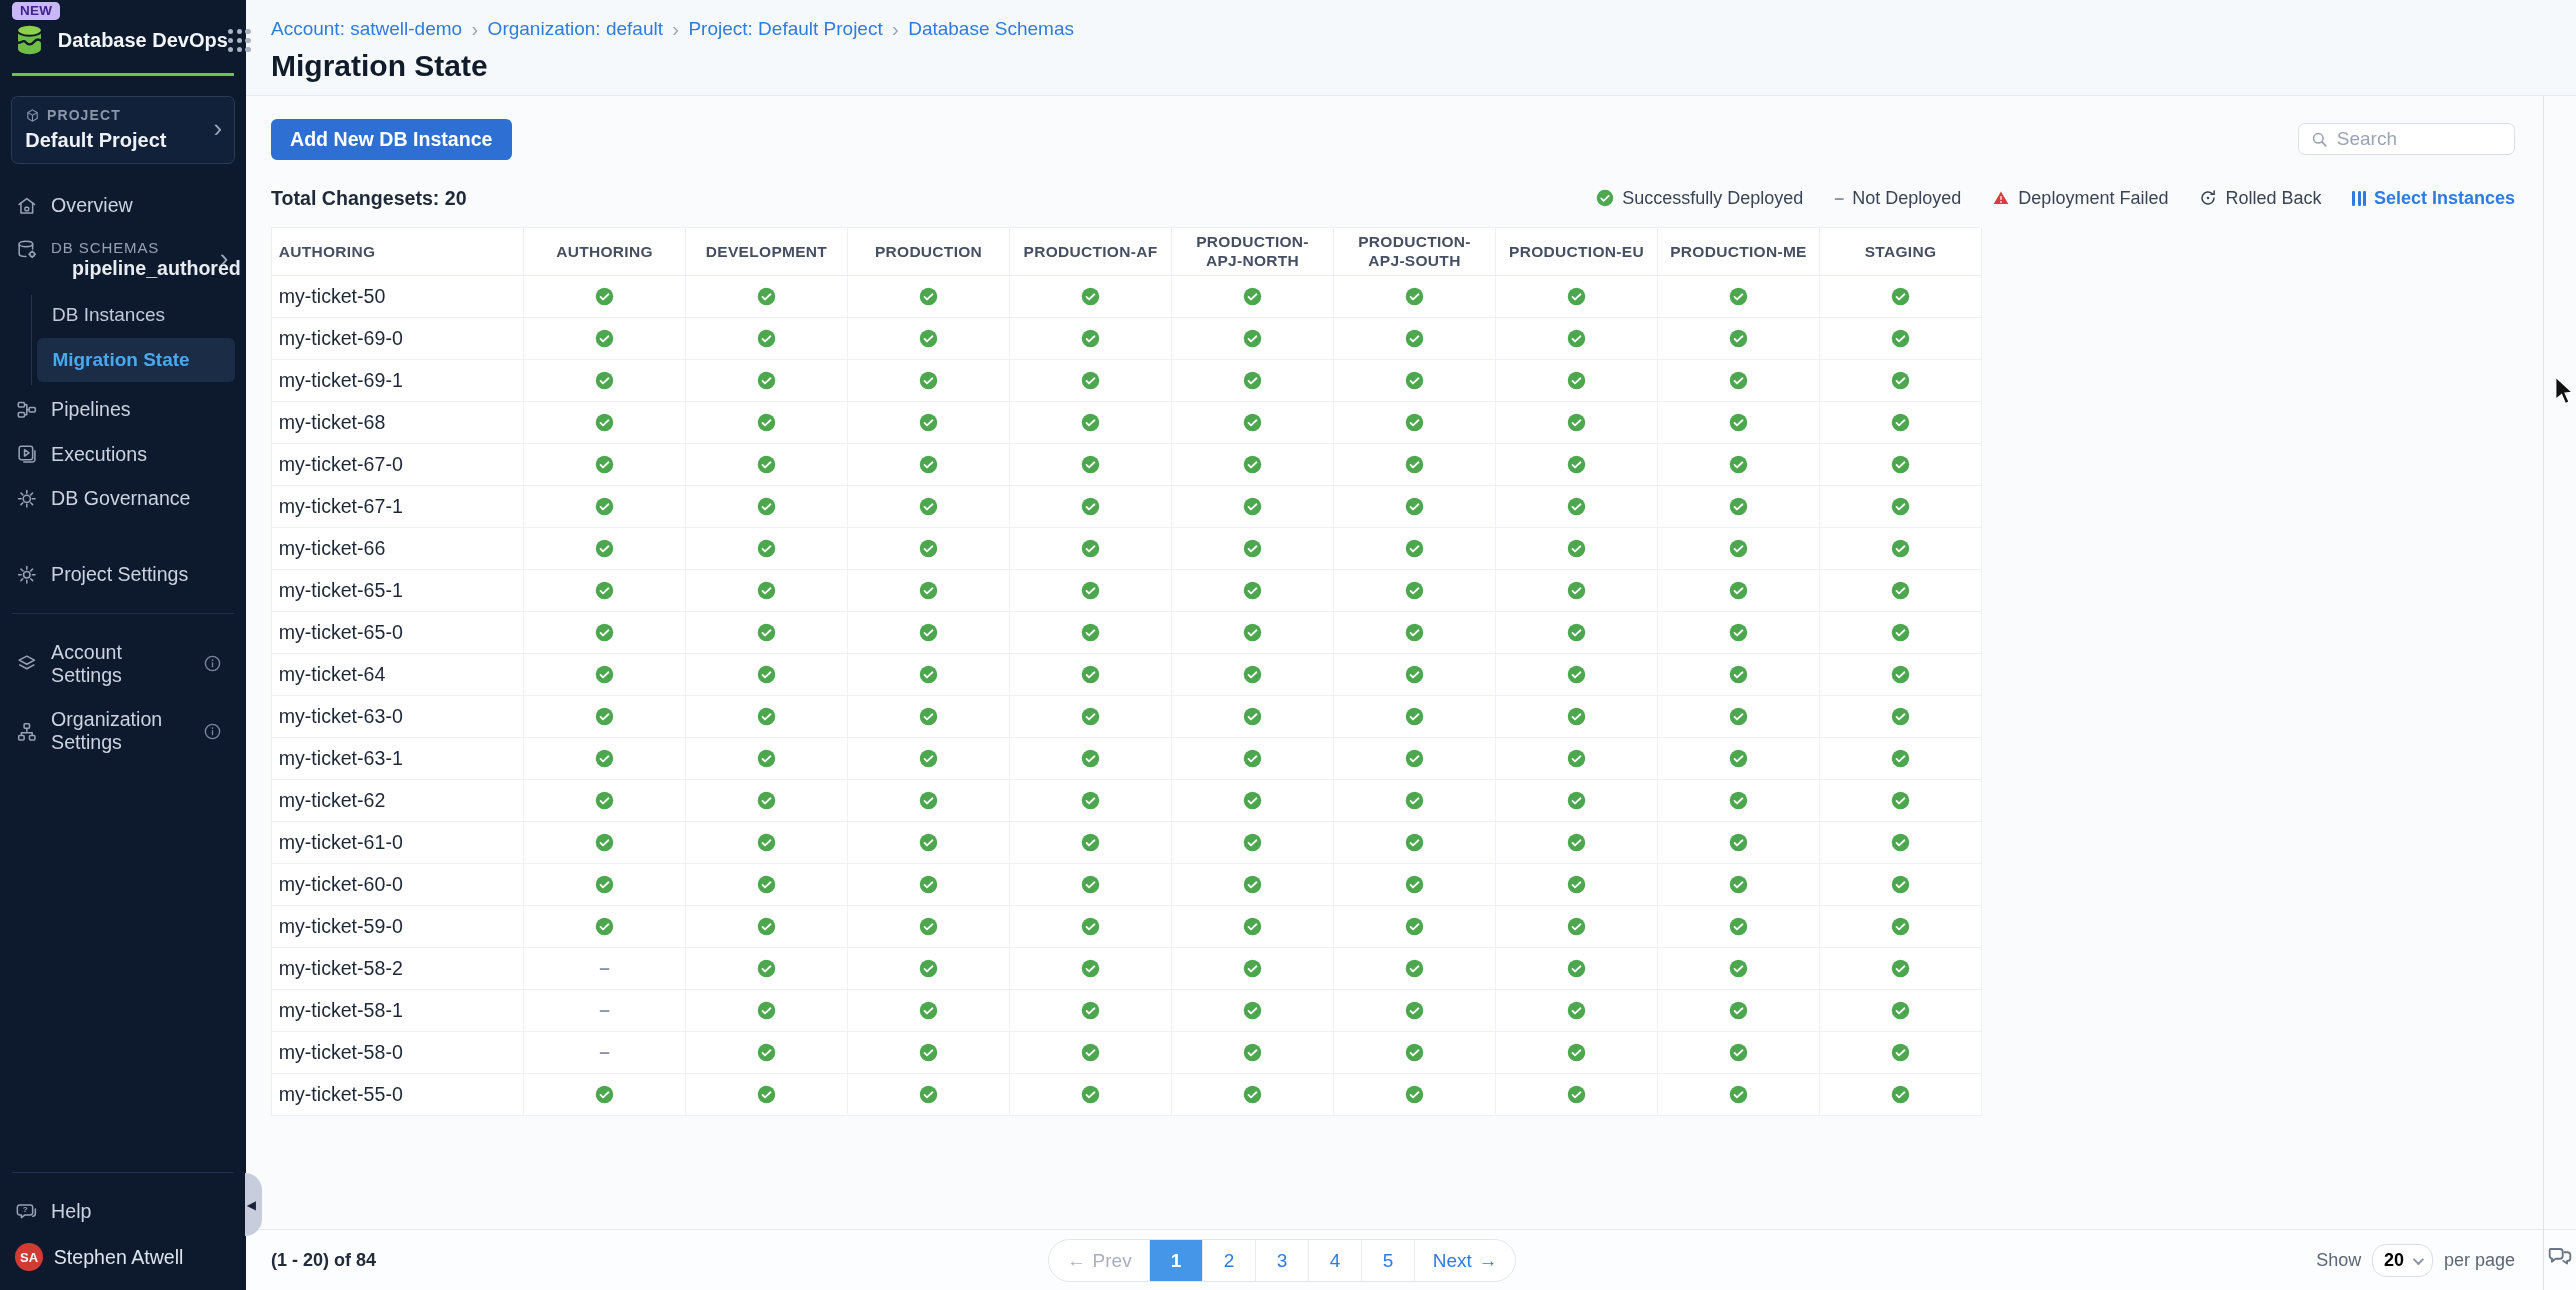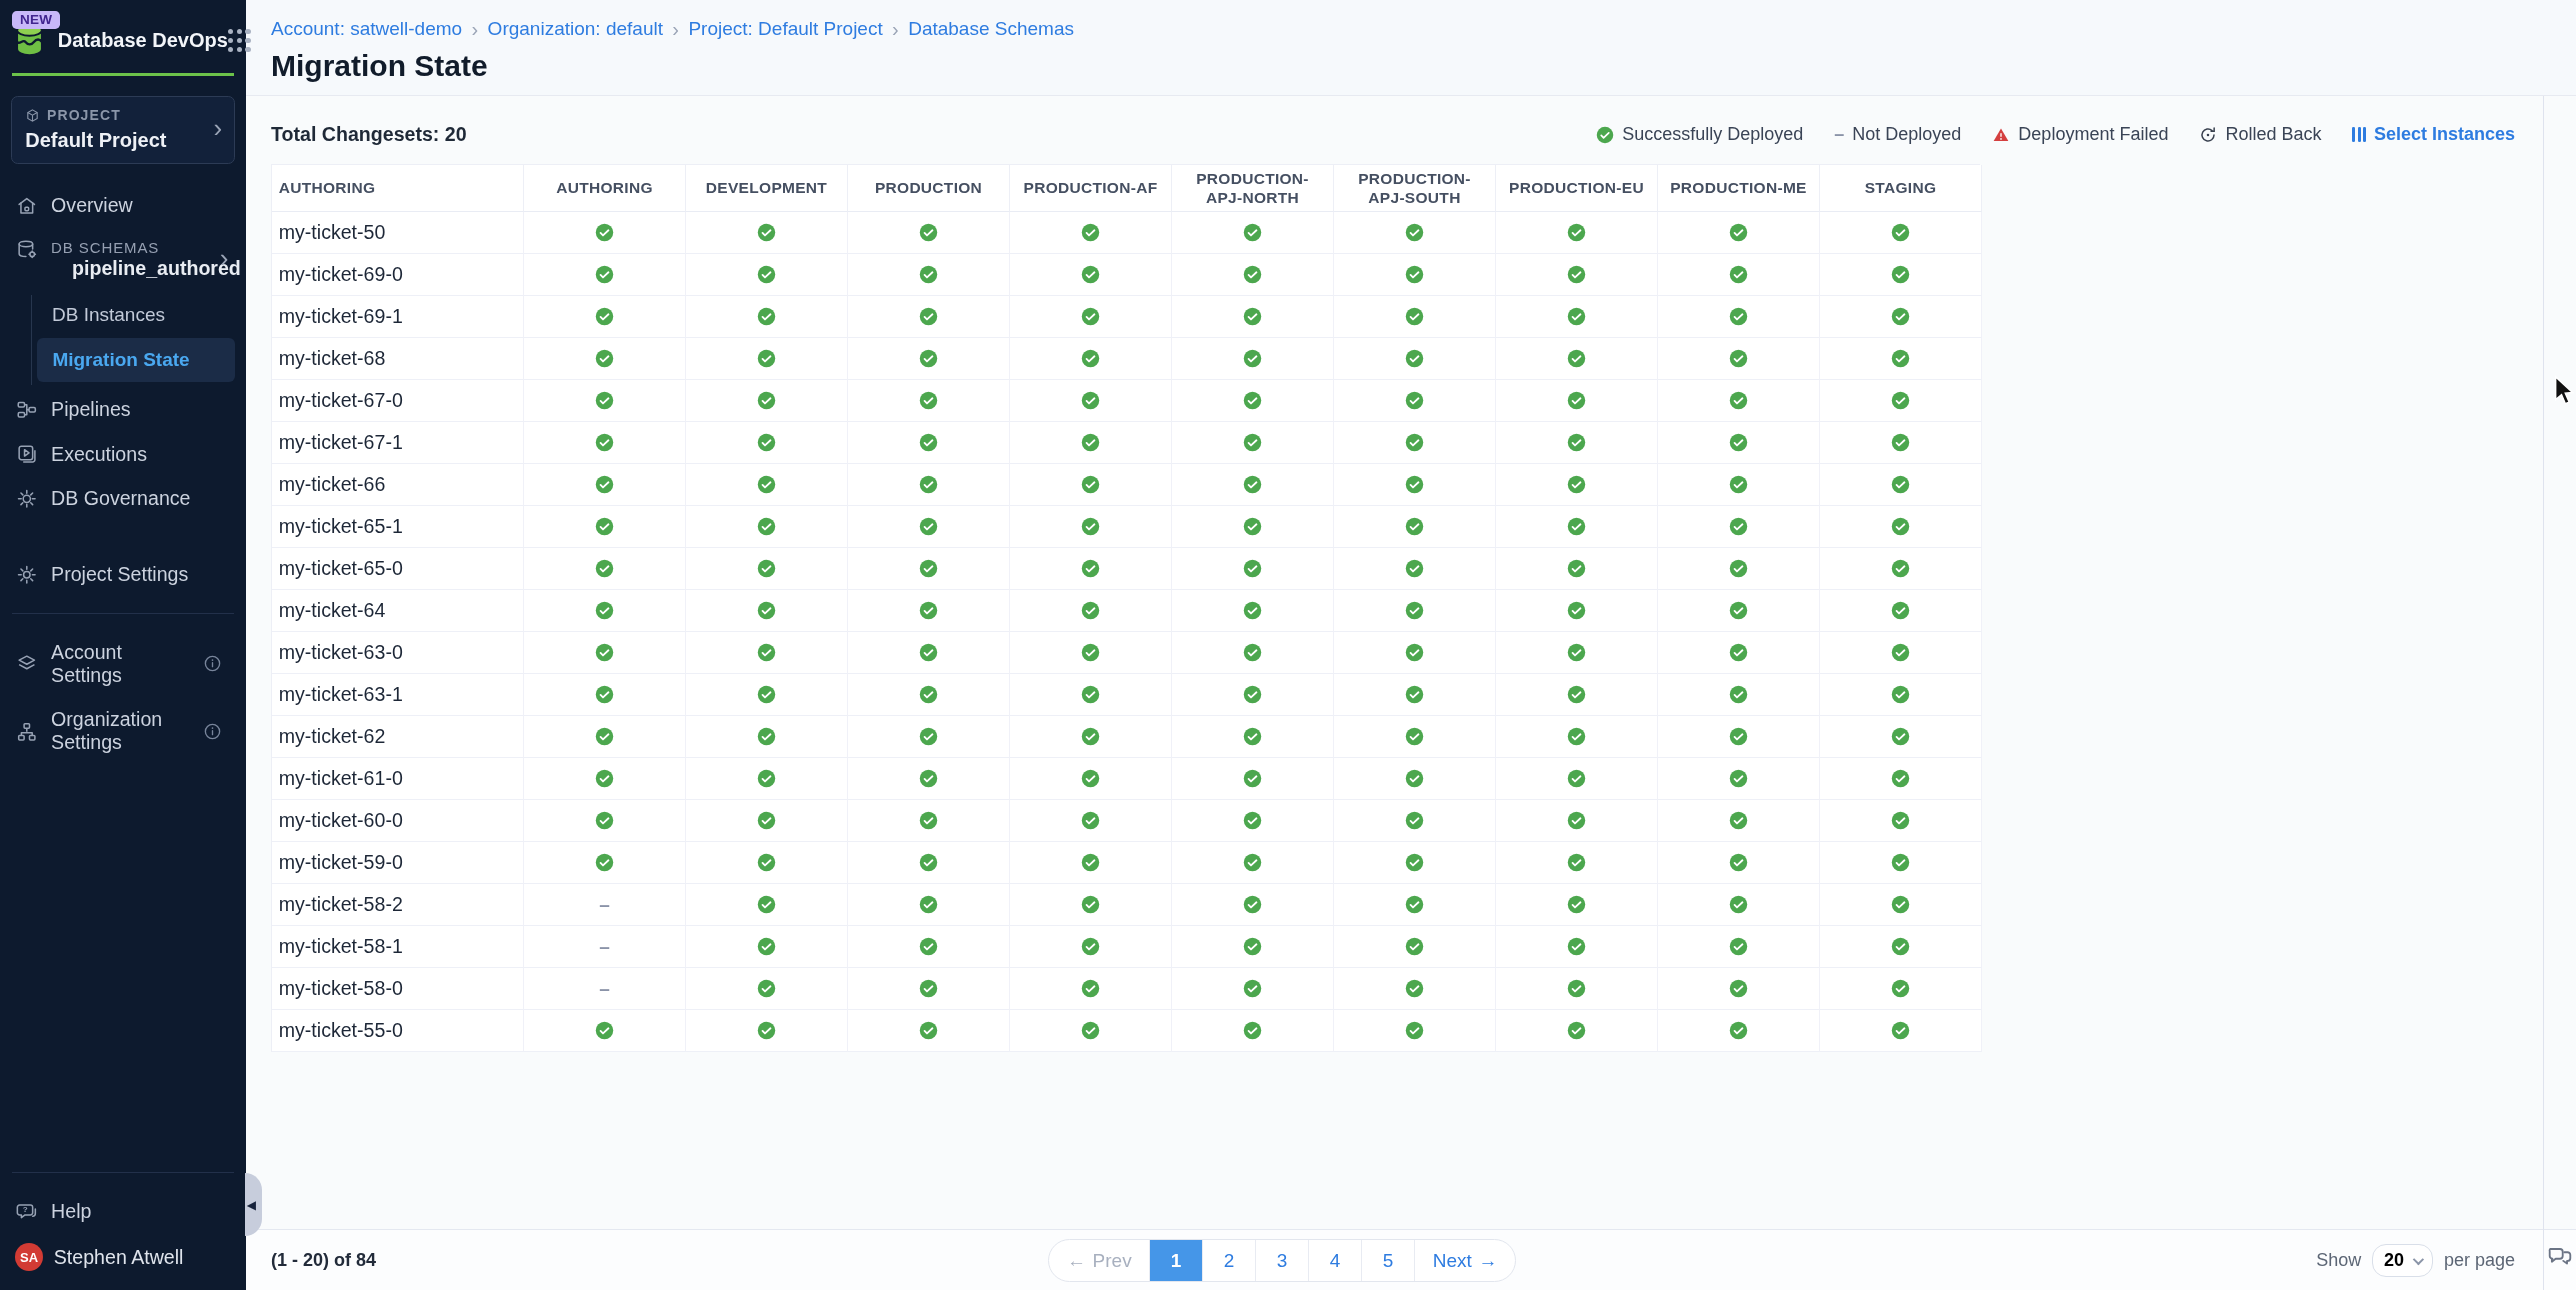--- a/index.html
+++ b/index.html
@@ -8,21 +8,21 @@
     font-family:"Liberation Sans","DejaVu Sans",sans-serif;
     background:#f9fbfc; color:#1d2737; display:flex;
   }
   
   .sidebar {
     position:relative; width:246px; min-width:246px; height:100%;
     background:#0d1a2e; color:#cdd3df; display:flex; flex-direction:column;
     z-index:5;
   }
   .new-badge {
-    position:absolute; top:11px; left:12px;
+    position:absolute; top:2px; left:12px;
     background:#c8b8f8; color:#41258f; font-size:13.5px; font-weight:700;
     padding:1.3px 8px; border-radius:4.7px; letter-spacing:0.3px;
   }
   .logo-row { display:flex; align-items:center; padding:23px 13.5px 0 12px; }
   .logo-mark { width:35px; height:35px; margin-right:10.8px; flex:0 0 auto; }
   .app-title { font-size:20px; font-weight:700; color:#f2f5f9; flex:1; white-space:nowrap; }
   .grid-icon { display:grid; grid-template-columns:repeat(3,5.4px); grid-gap:3.4px; margin-right:16px; cursor:pointer; }
   .grid-icon i { width:5.4px; height:5.4px; border-radius:50%; background:#aab3c2; }
   .green-line { height:2.7px; background:#6cc24a; margin:15px 12px 0 12px; }
   .project-card {
@@ -338,20 +338,32 @@
         <span class="crumb-sep">›</span>
         <a>Organization: default</a>
         <span class="crumb-sep">›</span>
         <a>Project: Default Project</a>
         <span class="crumb-sep">›</span>
         <a>Database Schemas</a>
       </div>
     <div class="page-title">Migration State</div>
   </div>
 
+  <div class="toolbar">
+    <button class="add-btn">Add New DB Instance</button>
+    <div class="search-box">
+      <span>
+        <svg viewBox="0 0 24 24" width="19" height="19" fill="none" stroke="#98a2b3" stroke-width="2" stroke-linecap="round">
+          <circle cx="10.5" cy="10.5" r="6"></circle>
+            <path d="M15 15l5 5"></path>
+        </svg>
+      </span>
+      <input type="text" placeholder="Search" style="">
+    </div>
+  </div>
 
   <div class="summary-row">
     <span class="total-label">Total Changesets: 20</span>
     <div class="legend">
       <span class="legend-item">
         <span>
           <svg viewBox="0 0 24 24" width="18" height="18">
               <circle cx="12" cy="12" r="11" fill="#4ca74e"></circle>
               <path d="M7 12.6l3.1 3.1L17 9.2" stroke="#fff" stroke-width="2.3" fill="none" stroke-linecap="round" stroke-linejoin="round"></path>
             </svg>

